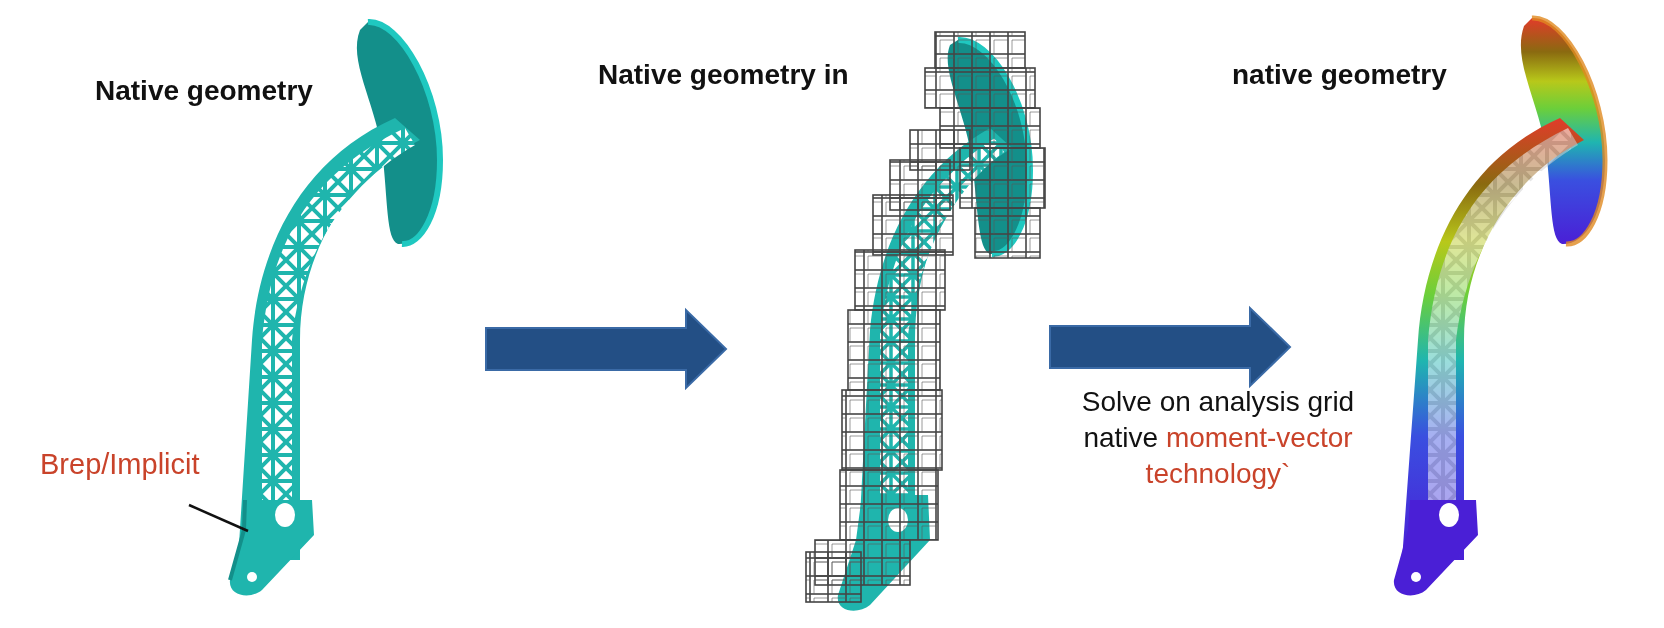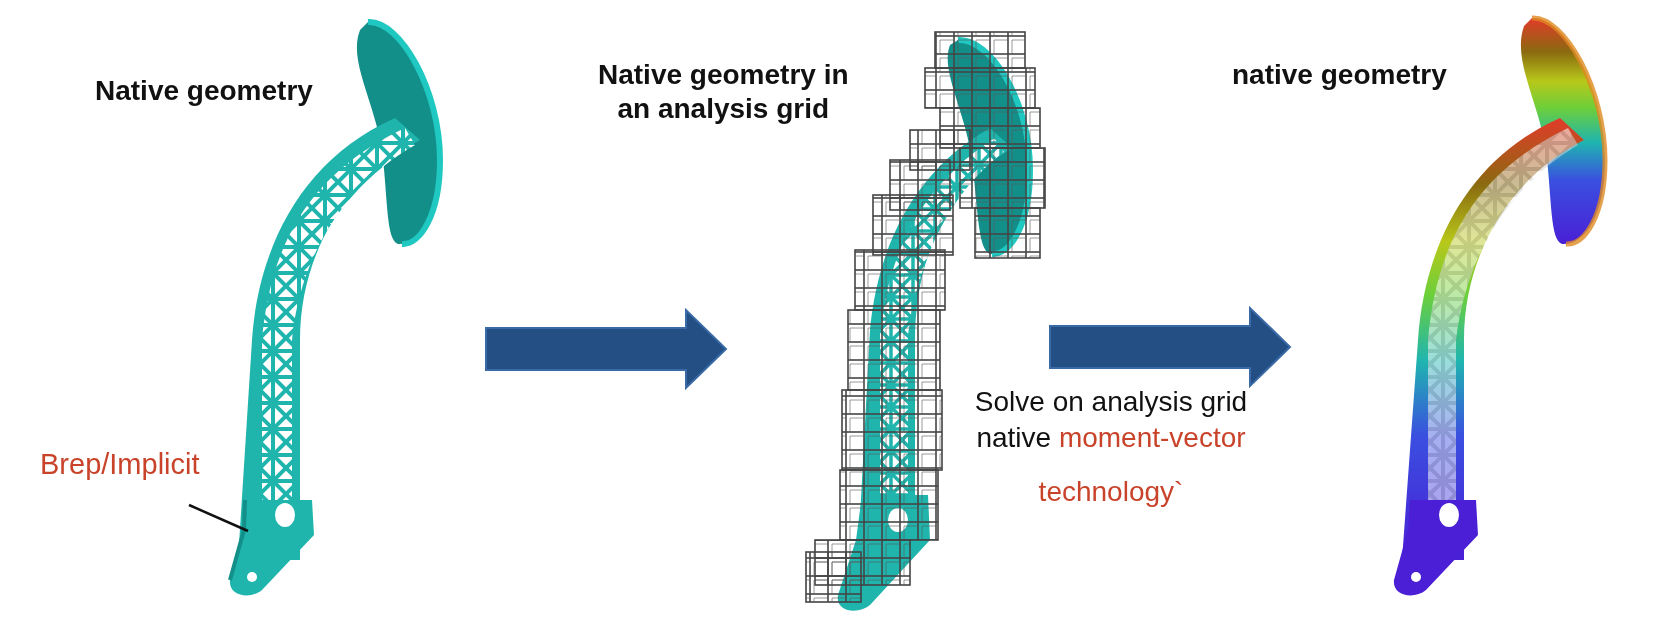--- a/index.html
+++ b/index.html
@@ -1,20 +1,20 @@
 <!DOCTYPE html>
 <html><head>
 <meta charset="utf-8">
 <style>
   html, body { margin:0; padding:0; background:#ffffff; }
   body { width:1664px; height:628px; position:relative; overflow:hidden; font-family:"Liberation Sans", sans-serif; }
   .abs { position:absolute; }
   .title { font-weight:bold; color:#111; font-size:28px; line-height:34px; text-align:center; white-space:nowrap; }
   .caption { font-size:28px; line-height:36px; color:#111; text-align:center; white-space:nowrap; }
-  .accent { color:#c9432a;margin-top:18px; }
+  .accent { color:#c9432a; }
   .label-red { color:#c9432a; font-size:29px; white-space:nowrap; }
   svg { position:absolute; overflow:visible; }
 </style>
 </head>
 <body>
 
 <div class="abs title" style="left:95px; top:74px;">Native geometry</div>
 
 <svg style="left:0;top:0;" width="1664" height="628" viewBox="0 0 1664 628">
   <defs>
@@ -55,21 +55,20 @@
 </svg>
 
 <div class="abs label-red" style="left:40px; top:448px;">Brep/Implicit</div>
 
 <svg style="left:486px;top:310px;" width="240" height="78" viewBox="0 0 240 78">
   <polygon points="0,18 200,18 200,0 240,39 200,78 200,60 0,60" fill="#234f85" stroke="#3a6aa6" stroke-width="2"></polygon>
 </svg>
 
 <div class="abs title" style="left:598px; top:58px;">
   <div>Native geometry in</div>
-  <div>an analysis grid</div>
 </div>
 
 <svg style="left:0;top:0;" width="1664" height="628" viewBox="0 0 1664 628">
   <defs>
     <pattern id="gridPat" width="18" height="18" patternUnits="userSpaceOnUse">
       <rect width="18" height="18" fill="none" stroke="#444" stroke-width="1.6"></rect>
       <path d="M4 4 L22 4 M4 4 L4 22" stroke="#555" stroke-width="1" stroke-opacity="0.6"></path>
     </pattern>
     <pattern id="lattice2" width="22" height="22" patternUnits="userSpaceOnUse">
       <rect width="22" height="22" fill="#ffffff"></rect>
@@ -100,21 +99,21 @@
     <rect x="840" y="470" width="98" height="70"></rect>
     <rect x="815" y="540" width="95" height="45"></rect>
     <rect x="806" y="552" width="55" height="50"></rect>
   </g>
 </svg>
 
 <svg style="left:1050px;top:308px;" width="240" height="78" viewBox="0 0 240 78">
   <polygon points="0,18 200,18 200,0 240,39 200,78 200,60 0,60" fill="#234f85" stroke="#3a6aa6" stroke-width="2"></polygon>
 </svg>
 
-<div class="abs caption" style="left:951px; top:384px; width:320px;">
+<div class="abs caption" style="left:1058px; top:384px; width:320px;">
   <div>Solve on analysis grid</div>
   <div><span>native </span><span class="accent">moment-vector</span></div>
   <div class="accent">technology`</div>
 </div>
 
 <div class="abs title" style="left:1232px; top:58px;">
   <div>native geometry</div>
 </div>
 
 <svg style="left:0;top:0;" width="1664" height="628" viewBox="0 0 1664 628">

